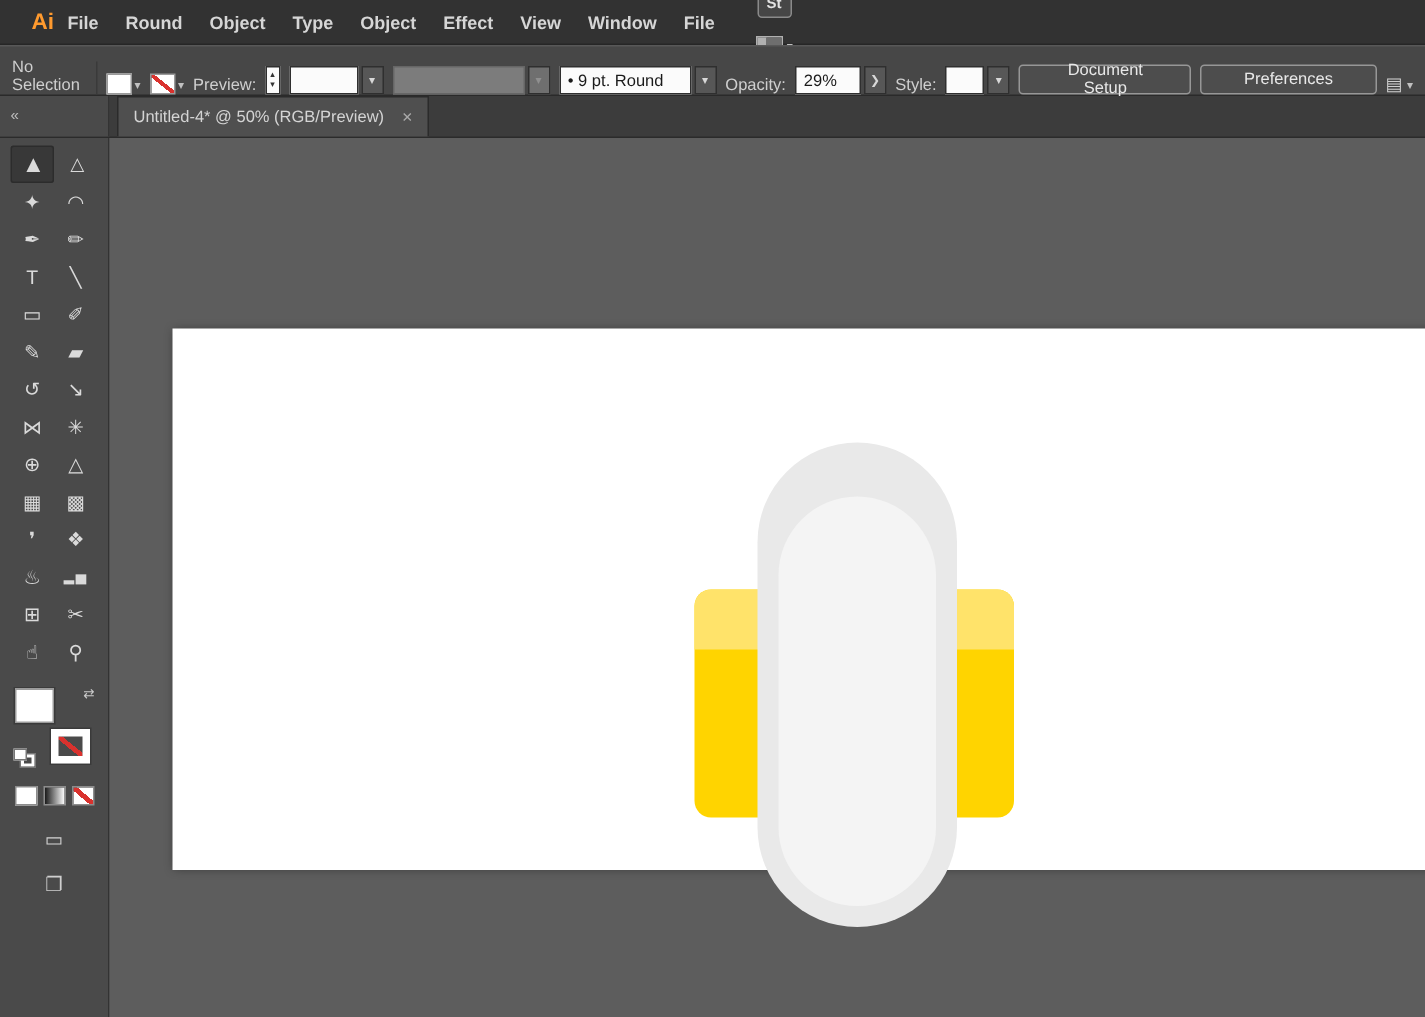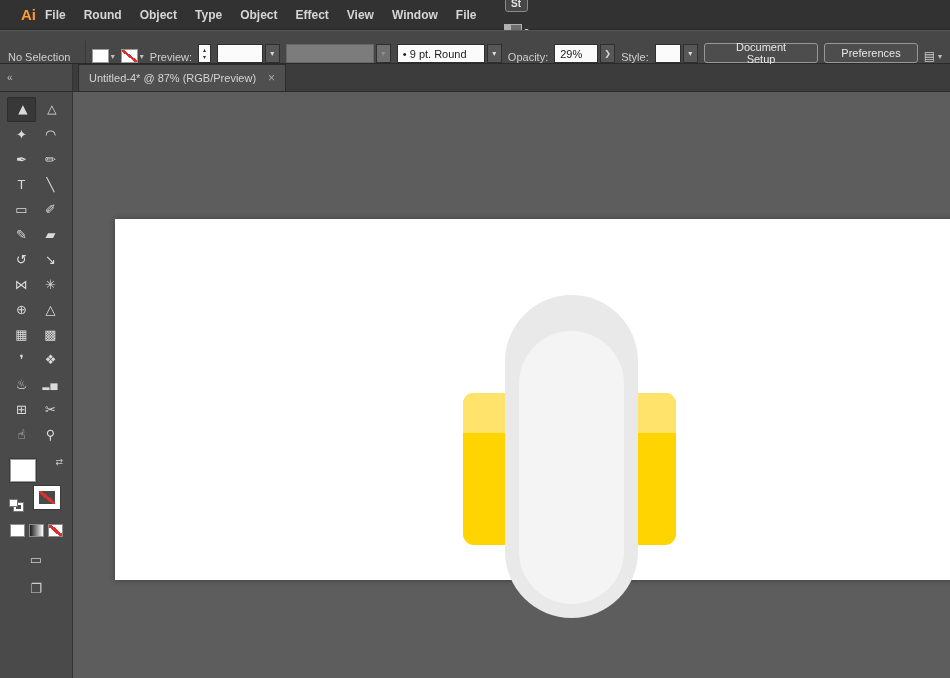--- a/index.html
+++ b/index.html
@@ -36,21 +36,21 @@
   .swatch.none { background:linear-gradient(to top right,#fff 43%,#d9322e 43%,#d9322e 57%,#fff 57%); }
   .spinner { width:13px; height:19px; background:#fbfbfb; border:1px solid #2f2f2f;
     display:flex; flex-direction:column; align-items:center; justify-content:center;
     color:#333; font-size:6px; line-height:7px; }
   .field { background:#fbfbfb; color:#1a1a1a; height:19px; border:1px solid #2f2f2f;
     display:flex; align-items:center; padding:0 5px; gap:3px; }
   .field.disabled { background:#7c7c7c; border-color:#666; color:#7c7c7c; }
   .dd-btn { width:15px; height:19px; background:#575757; border:1px solid #2f2f2f;
     color:#d8d8d8; font-size:8px; display:flex; align-items:center; justify-content:center; }
   .dd-btn.disabled { background:#6f6f6f; color:#8f8f8f; }
-  .cb-btn { height:20px; padding:0 16px; border:1px solid #979797; border-radius:3px;
+  .cb-btn { height:20px; padding:0 28px; border:1px solid #979797; border-radius:3px;
     background:#4d4d4d; color:#e8e8e8; font-size:11px; display:flex; align-items:center; }
   .panel-wrap { display:flex; align-items:center; gap:3px; color:#cfcfcf; }
   .panel-ic { font-size:12px; }
   .pushright { margin-left:auto; }
 
   
   .tabstrip { position:absolute; left:0; top:64px; width:950px; height:28px;
     background:#3c3c3c; border-bottom:1px solid #2b2b2b; display:flex; align-items:stretch; }
   .collapse { width:73px; background:#4a4a4a; border-right:1px solid #333;
     color:#bdbdbd; font-size:10px; display:flex; align-items:center; padding-left:7px; }
@@ -177,21 +177,21 @@
     <button class="cb-btn">Preferences</button>
     <span class="panel-wrap">
       <span class="panel-ic">▤</span>
       <span class="chev">▾</span>
     </span>
   </div>
 
   <div class="tabstrip">
     <span class="collapse">«</span>
     <span class="tab">
-      <span>Untitled-4* @ 87% (RGB/Preview)</span>
+      <span>Untitled-4* @ 50% (RGB/Preview)</span>
       <span class="tab-close">×</span>
     </span>
   </div>
 
   <div class="toolbar">
     <div class="toolgrid">
       <div class="tool selected">
           <span class="tg rot">▶</span>
         </div>
       <div class="tool">

